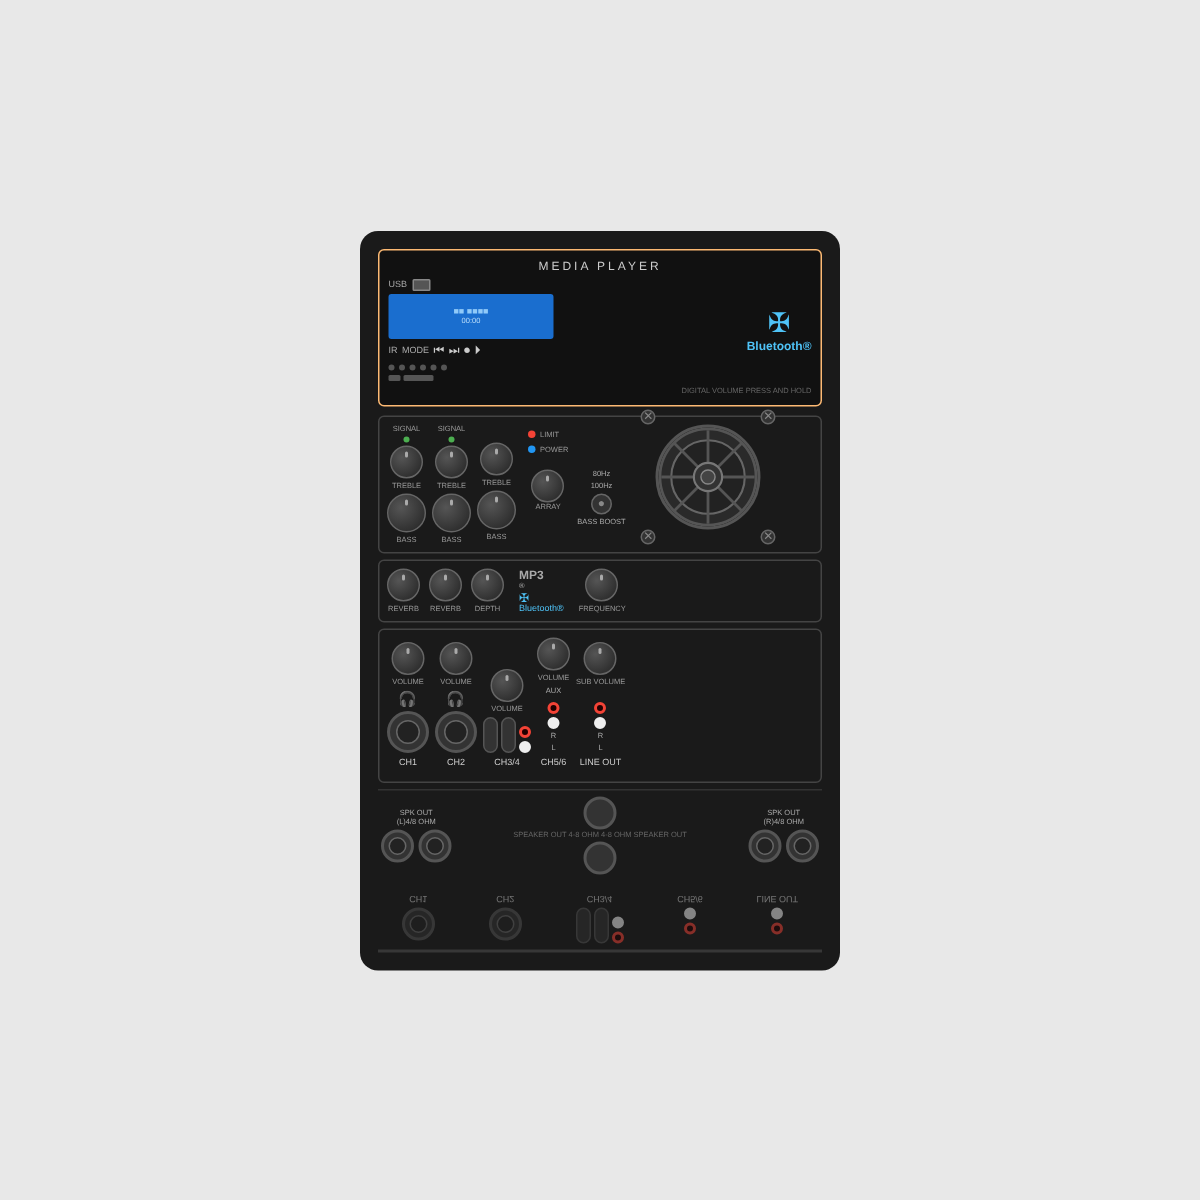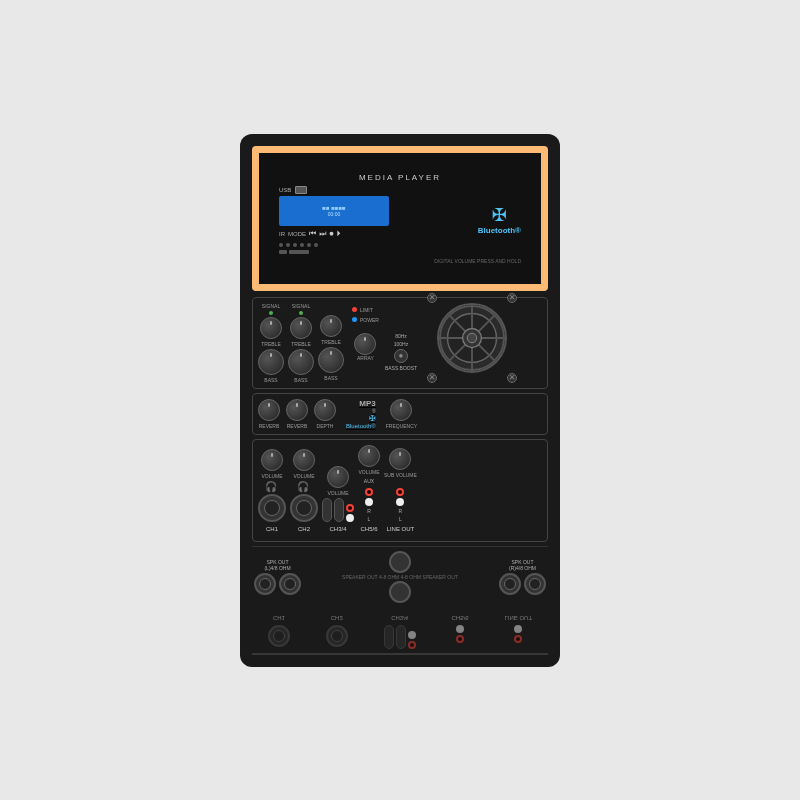--- a/index.html
+++ b/index.html
@@ -14,23 +14,23 @@
     }
     .panel {
       width: 320px;
       background: #1a1a1a;
       border-radius: 12px;
       padding: 12px;
       position: relative;
     }
     
     .media-player-section {
-      border: 7px solid #fdba74;
+      border: 1px solid #fdba74;
       border-radius: 4px;
-      padding: 20px;
+      padding: 6px;
       margin-bottom: 6px;
       background: #111;
     }
     .media-player-title {
       text-align: center;
       color: #ccc;
       font-size: 8px;
       letter-spacing: 2px;
       margin-bottom: 4px;
     }
@@ -347,21 +347,21 @@
         </div>
         <div class="channel-strip">
           <div class="knob knob-medium"></div>
           <div class="knob-label">REVERB</div>
         </div>
         <div class="channel-strip">
           <div class="knob knob-medium"></div>
           <div class="knob-label">DEPTH</div>
         </div>
 
-        <div style="display:flex;flex-direction:column;align-items:flex-end;margin:0 4px;text-decoration:underline;">
+        <div style="display:flex;flex-direction:column;align-items:flex-start;margin:0 4px;">
           <div style="color:#aaa;font-size:8px;font-weight:bold;">MP3</div>
           <div style="color:#aaa;font-size:5px;">®</div>
           <div style="color:#4fc3f7;font-size:8px;">✠</div>
           <div style="color:#4fc3f7;font-size:6px;">Bluetooth®</div>
         </div>
         <div class="channel-strip">
           <div class="knob knob-medium"></div>
           <div class="knob-label">FREQUENCY</div>
         </div>
       </div>

